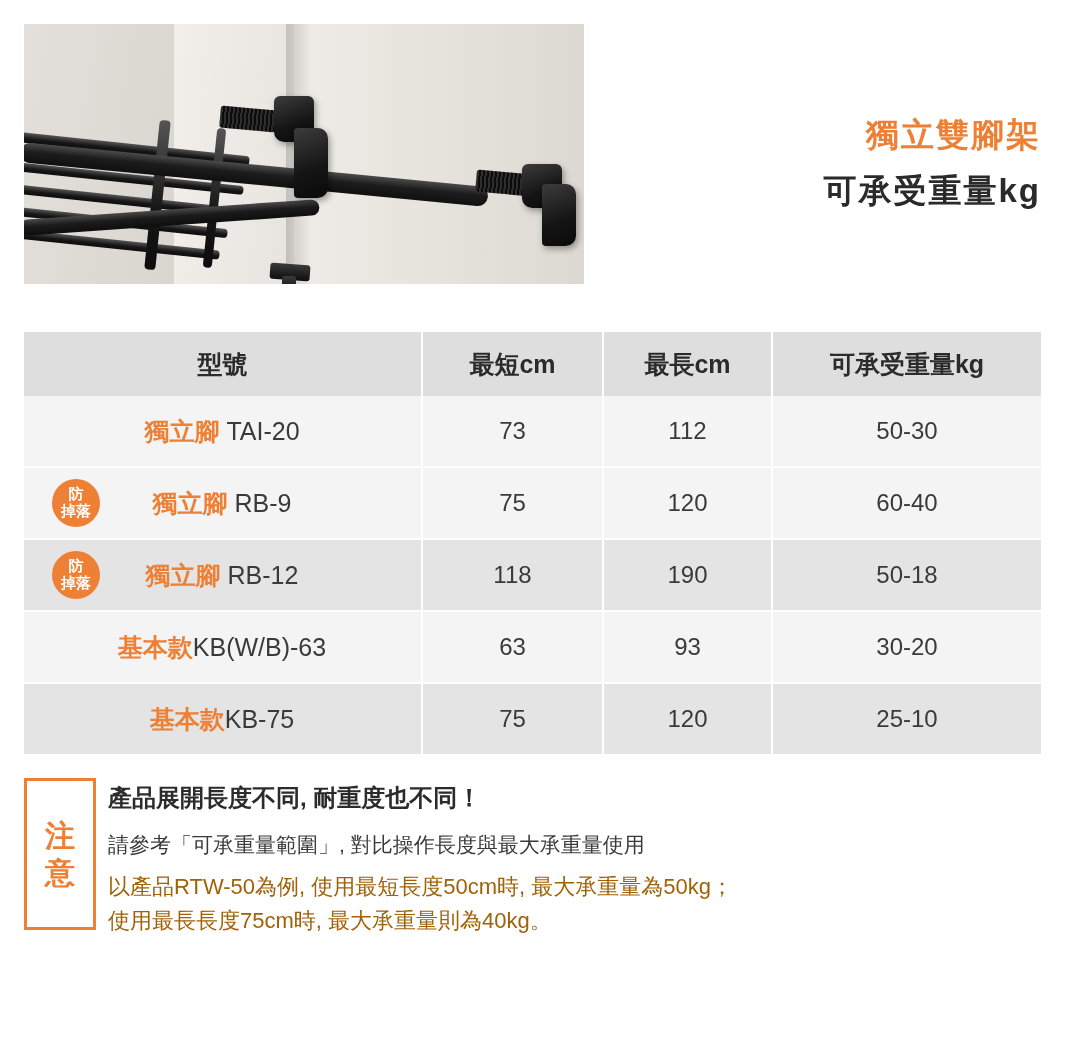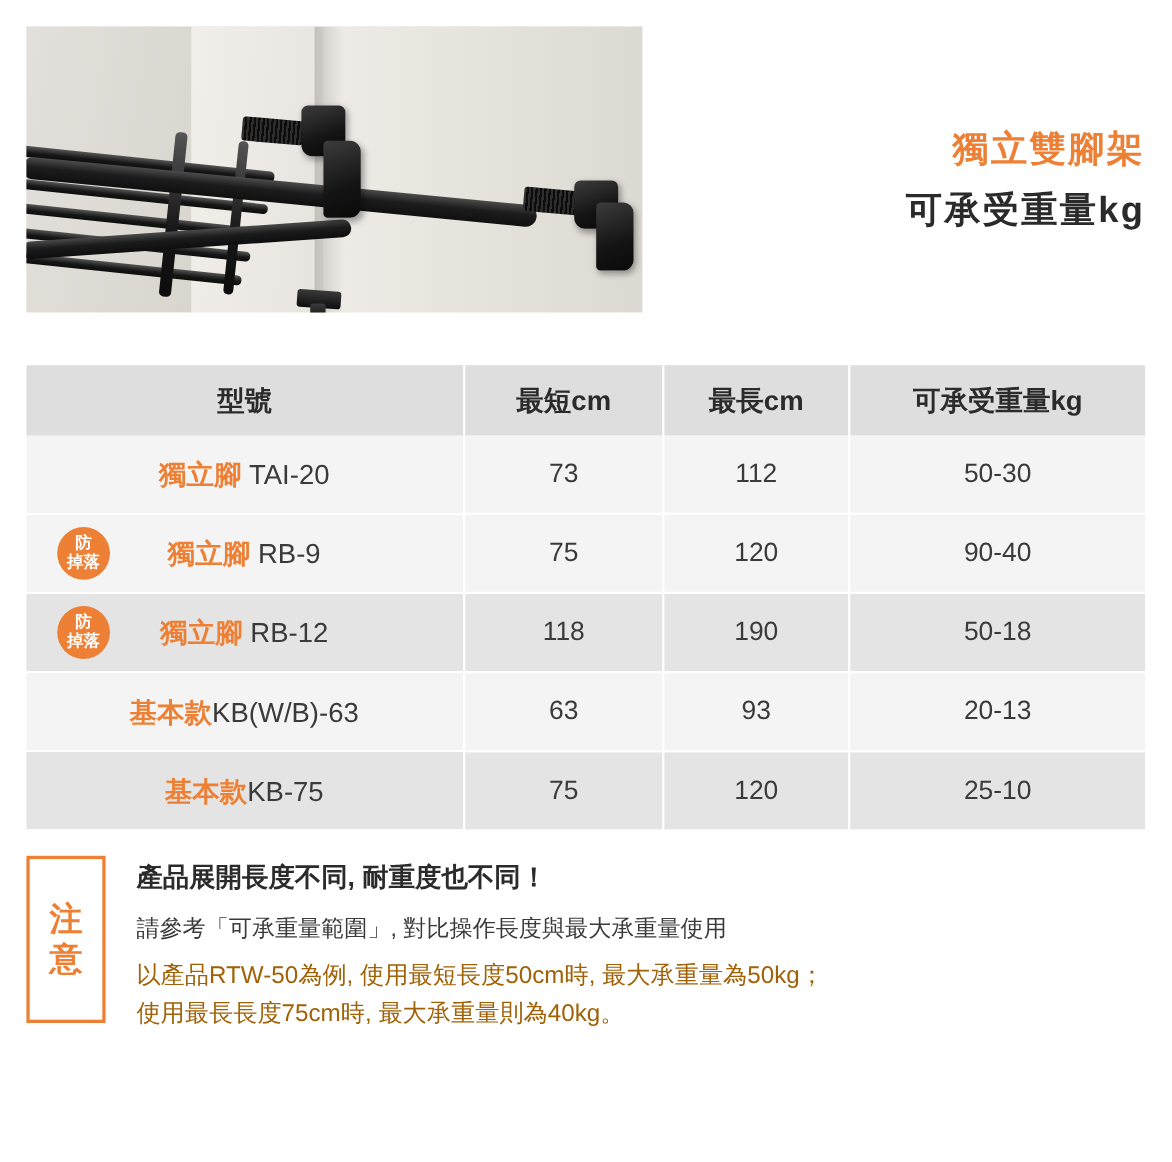--- a/index.html
+++ b/index.html
@@ -217,21 +217,21 @@
     font-weight: bold;
     display: flex;
     flex-direction: column;
     align-items: center;
     justify-content: center;
     line-height: 1.25;
     flex: 0 0 auto;
     box-sizing: border-box;
   }
   .notice-body {
-    padding-left: 28px;
+    padding-left: 12px;
     padding-top: 2px;
   }
   .notice-body .n1 {
     font-size: 24px;
     font-weight: bold;
     color: #2b2b2b;
     line-height: 1.5;
   }
   .notice-body .n2 {
     font-size: 21px;
@@ -320,21 +320,21 @@
           <span class="badge">
             <span>防</span>
             <span>掉落</span>
           </span>
           <span class="model-name">
             <span class="kind">獨立腳</span><span class="code"> RB-9</span>
           </span>
         </td>
         <td>75</td>
         <td>120</td>
-        <td>90-40</td>
+        <td>60-40</td>
       </tr>
       <tr class="even">
         <td class="model-cell">
           <span class="badge">
             <span>防</span>
             <span>掉落</span>
           </span>
           <span class="model-name">
             <span class="kind">獨立腳</span><span class="code"> RB-12</span>
           </span>
@@ -344,21 +344,21 @@
         <td>50-18</td>
       </tr>
       <tr class="odd">
         <td class="model-cell">
           <span class="model-name">
             <span class="kind">基本款</span><span class="code">KB(W/B)-63</span>
           </span>
         </td>
         <td>63</td>
         <td>93</td>
-        <td>20-13</td>
+        <td>30-20</td>
       </tr>
       <tr class="even">
         <td class="model-cell">
           <span class="model-name">
             <span class="kind">基本款</span><span class="code">KB-75</span>
           </span>
         </td>
         <td>75</td>
         <td>120</td>
         <td>25-10</td>

